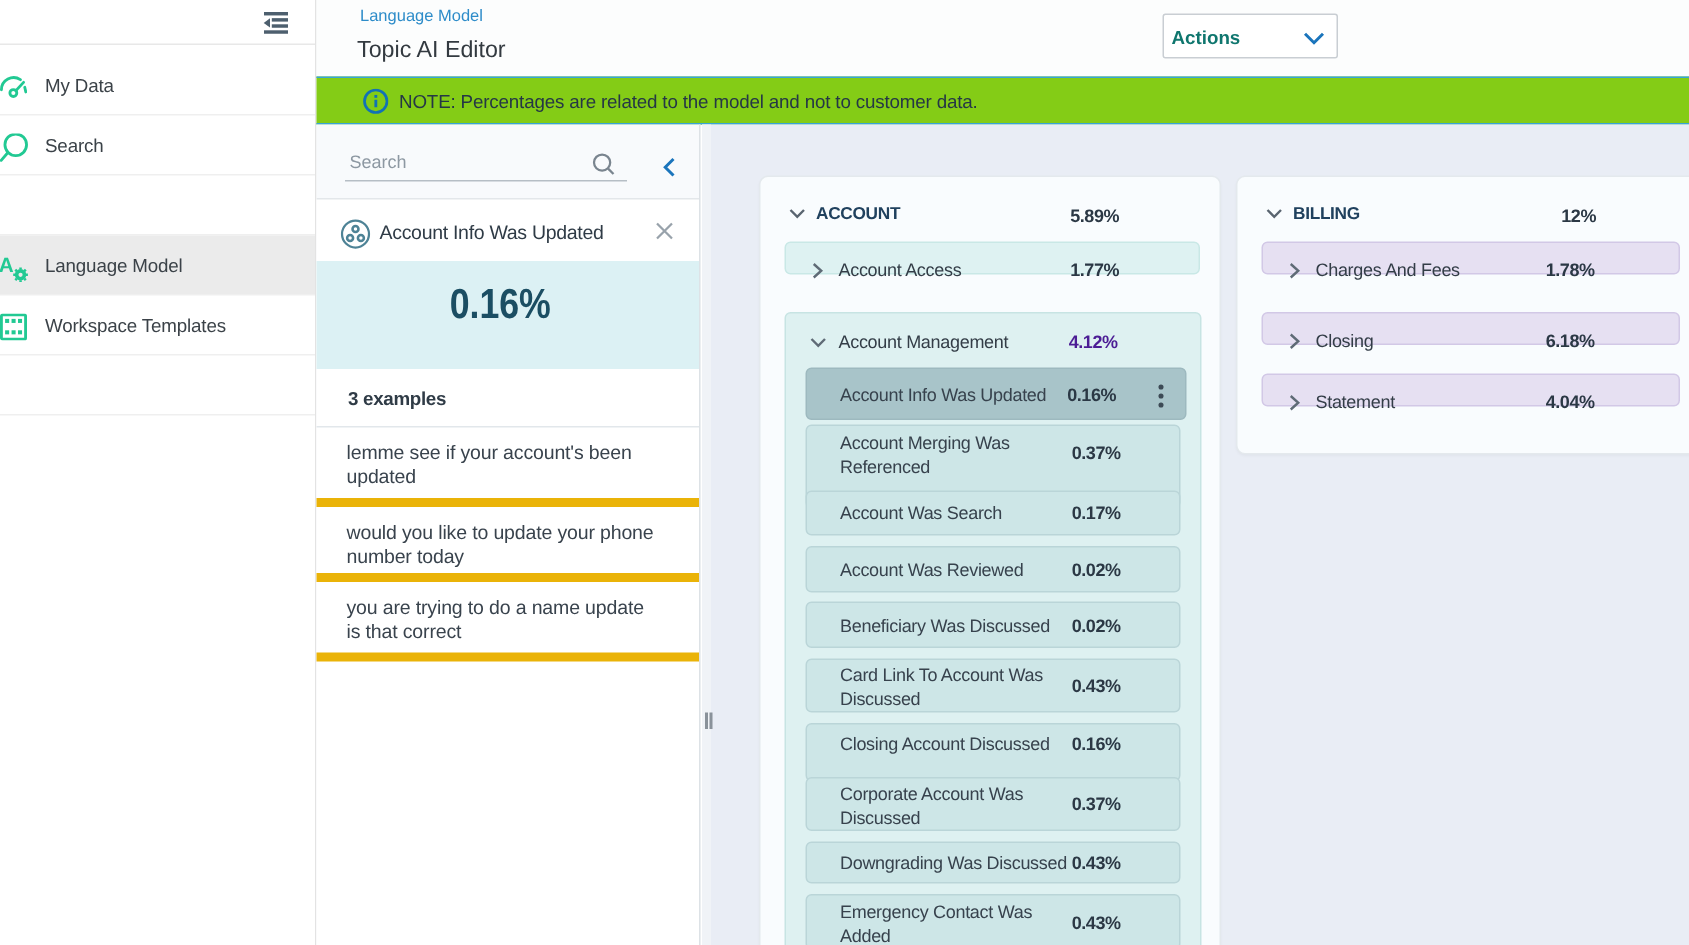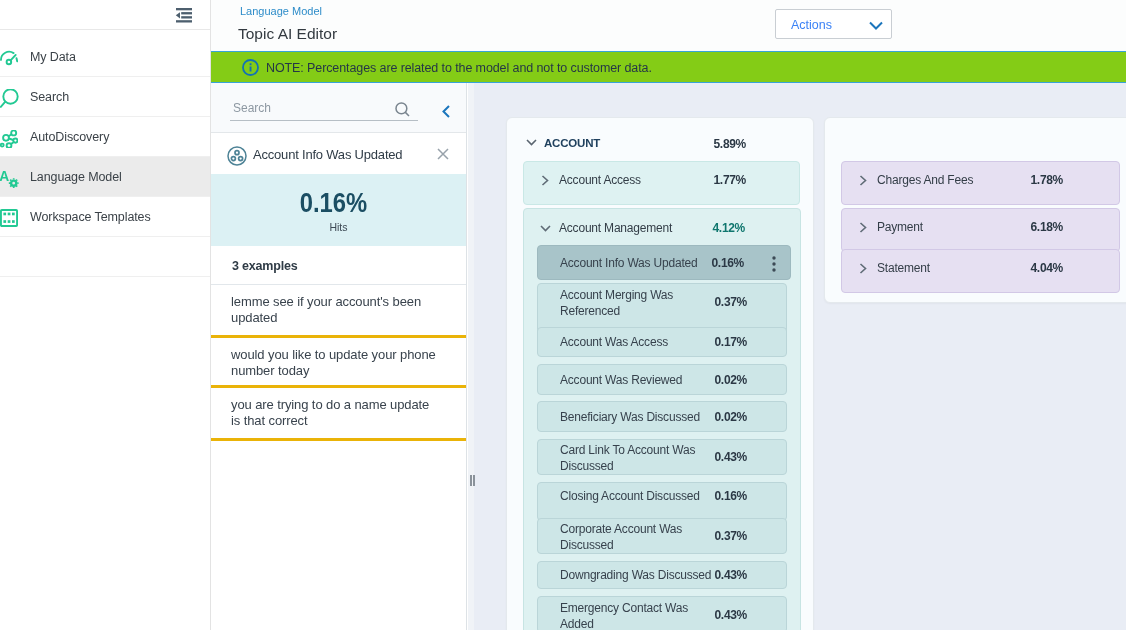--- a/index.html
+++ b/index.html
@@ -17,61 +17,61 @@
 .sel { background:#ebebeb; }
 
 
 #header { position:absolute; left:211px; top:0; width:915px; height:51px; background:#fcfdfd; }
 #crumb { position:absolute; left:29px; top:5px; font-size:11px; color:#2d8cc9; }
 #title { position:absolute; left:27px; top:25px; font-size:15.5px; color:#333a40; }
 #modelbox { position:absolute; left:180px; top:12px; width:340px; height:26px; background:#eef1f3; border-radius:3px; }
 #modelbox .name { position:absolute; left:28px; top:6px; font-size:12px; letter-spacing:-0.2px; color:#2b3840; }
 #modelbox .date { position:absolute; right:37px; top:7px; font-size:12px; letter-spacing:-0.2px; color:#9ba4ac; }
 #actions { position:absolute; left:564px; top:9px; width:117px; height:30px; background:#fff; border:1px solid #c9ced3; border-radius:2px; }
-#actions .t { position:absolute; left:15px; top:8px; font-size:12.5px; color:#3b82f6; }
+#actions .t { position:absolute; left:5px; top:8px; font-size:12.5px; color:#0f766e;font-weight:bold; }
 
 
 #notebar { position:absolute; left:211px; top:51px; width:995px; height:32px; background:#84cc16; border-top:1px solid #38a3d8; border-bottom:1px solid #38a3d8; }
 #notebar .t { position:absolute; left:55px; top:9px; font-size:12.5px; letter-spacing:-0.1px; color:#253746; }
 
 
 #lpanel { position:absolute; left:211px; top:83px; width:256px; height:547px; background:#f8fafc; border-right:1px solid #dde2e6; }
 #searcht { position:absolute; left:22px; top:18px; font-size:12px; color:#8d98a2; }
 #sline { position:absolute; left:19px; top:37px; width:188px; height:1px; background:#b6bec5; }
 #tcard { position:absolute; left:0; top:49px; width:255px; height:498px; background:#ffffff; border-top:1px solid #e3e7ea; }
 #ttitle { position:absolute; left:42px; top:14px; font-size:13px; letter-spacing:-0.2px; color:#2f3b46; }
 #hitsbox { position:absolute; left:0; top:41px; width:255px; height:72px; background:#dcf1f4; }
 #hitpct { position:absolute; left:-5px; top:13px; width:100%; text-align:center; font-size:28px; font-weight:bold; color:#1b4e63; transform:scaleX(0.85); }
 #hitlbl { position:absolute; left:0; top:47px; width:100%; text-align:center; font-size:10.5px; color:#3d4954; }
 #exhdr { position:absolute; left:0; top:113px; width:100%; height:39px; border-bottom:1px solid #e2e7eb; }
 #exhdr .t { position:absolute; left:21px; top:13px; font-size:12.5px; letter-spacing:-0.2px; font-weight:bold; color:#2f3b46; }
-.exrow { position:absolute; left:0; width:100%; border-bottom:3px solid #eab308; }
+.exrow { position:absolute; left:0; width:100%; border-bottom:6px solid #eab308; }
 .exrow .t { position:absolute; left:20px; top:9px; width:210px; font-size:13px; letter-spacing:-0.1px; line-height:16px; color:#39434d; }
 
 
 #main { position:absolute; left:468px; top:83px; width:658px; height:547px; background:#e9edf5; }
 #grip { position:absolute; left:2px; top:392px; width:5px; height:11px;
   border-left:2px solid #8a929a; border-right:2px solid #8a929a; }
 
 .card { position:absolute; background:#f9fcfe; border:1px solid #e4e9ed; border-radius:6px; box-shadow:0 1px 2px rgba(0,0,0,0.04); }
 #card-acct { left:38px; top:34px; width:308px; height:560px; }
 #card-bill { left:356px; top:34px; width:311px; height:186px; }
 .chead { position:absolute; top:16px; height:18px; }
 .chead .nm { position:absolute; left:21px; top:3px; font-size:11.5px; font-weight:bold; color:#20415e; letter-spacing:-0.2px; }
 .chead .pc { position:absolute; top:3px; font-size:12px; font-weight:bold; letter-spacing:-0.3px; color:#2b3845; text-align:right; }
 
-.toprow { position:absolute; height:44px; border-radius:4px; }
+.toprow { position:absolute; height:22px; border-radius:4px; }
 .toprow.teal { background:#def2f2; border:1px solid #c9e8e6; }
 .toprow.purp { background:#e6e0f2; border:1px solid #d2c8e6; }
 .toprow .nm { position:absolute; left:35px; top:11px; font-size:12px; letter-spacing:-0.2px; color:#333d47; }
 .toprow .pc { position:absolute; top:11px; font-size:12px; font-weight:bold; letter-spacing:-0.3px; color:#2b3845; text-align:right; }
 
 #group { position:absolute; left:16px; top:90px; width:278px; height:470px; background:#def1f1; border:1px solid #c7e4e3; border-radius:4px; }
 #ghead .nm { position:absolute; left:35px; top:1px; font-size:12px; letter-spacing:-0.2px; color:#333d47; }
-#ghead .pc { position:absolute; top:1px; font-size:12px; font-weight:bold; letter-spacing:-0.3px; color:#0f766e; text-align:right; }
+#ghead .pc { position:absolute; top:1px; font-size:12px; font-weight:bold; letter-spacing:-0.3px; color:#4c1d95; text-align:right; }
 
 .sub { position:absolute; left:13px; width:250px; background:#cde6e7; border:1px solid #bad5d8; border-radius:4px; }
 .sub .nm { position:absolute; left:22px; font-size:12px; letter-spacing:-0.2px; line-height:15.5px; color:#37424d; }
 .sub .pc { position:absolute; right:39px; font-size:12px; font-weight:bold; letter-spacing:-0.3px; color:#2b3845; }
 .sub.selected { background:#a8c4c9; border-color:#9db9bf; width:254px; }
 
 svg { display:block; }
 </style>
 </head>
 <body>
@@ -99,31 +99,20 @@
   </div>
   <div class="mdiv" style="top:76px"></div>
   <div class="menuitem" style="top:77px">
     <svg class="ic" style="top:12px" width="19" height="19" viewBox="0 0 19 19" fill="none" stroke="#22c993" stroke-width="1.9" stroke-linecap="round">
       <circle cx="10.5" cy="7.5" r="7.2"></circle>
       <path d="M5.3 12.7 L0.8 17.9"></path>
     </svg>
     <div class="lbl">Search</div>
   </div>
   <div class="mdiv" style="top:116px"></div>
-  <div class="menuitem" style="top:117px">
-    <svg class="ic" style="top:13px" width="18" height="18" viewBox="0 0 18 18" fill="none" stroke="#22c993" stroke-width="1.9">
-      <circle cx="13.7" cy="2.9" r="2.5"></circle>
-      <circle cx="6" cy="7.8" r="2.9"></circle>
-      <circle cx="15.4" cy="10.6" r="2.1"></circle>
-      <circle cx="9" cy="15.6" r="2.4"></circle>
-      <circle cx="2.2" cy="15.1" r="1.5"></circle>
-      <path d="M8.6 6.2 L11.5 4.3 M8.9 8.5 L13.3 10 M13.6 12.2 L10.8 14.1"></path>
-    </svg>
-    <div class="lbl">AutoDiscovery</div>
-  </div>
   <div class="mdiv" style="top:156px"></div>
   <div class="menuitem sel" style="top:157px">
     <svg class="ic" style="top:11px" width="19" height="20" viewBox="0 0 19 20">
       <text x="-0.8" y="13.4" font-size="13.8" font-weight="bold" fill="#22c993" font-family="Liberation Sans">A</text>
       <g fill="none" stroke="#22c993">
         <circle cx="13.7" cy="15.2" r="2.6" stroke-width="2.4"></circle>
         <path stroke-width="1.7" d="M13.7 11.6 v-1.3 M13.7 18.8 v1.3 M10.1 15.2 h-1.3 M17.3 15.2 h1.3 M11.2 12.7 l-1 -1 M16.2 12.7 l1 -1 M11.2 17.7 l-1 1 M16.2 17.7 l1 1"></path>
       </g>
     </svg>
     <div class="lbl">Language Model</div>
@@ -183,21 +172,20 @@
       <circle cx="10" cy="6.7" r="2" stroke-width="1.7"></circle>
       <circle cx="6.4" cy="12.6" r="2" stroke-width="1.7"></circle>
       <circle cx="13.6" cy="12.6" r="2" stroke-width="1.7"></circle>
     </svg>
     <div id="ttitle">Account Info Was Updated</div>
     <svg class="abs" style="left:226px;top:15px" width="12" height="12" viewBox="0 0 12 12" stroke="#98a2ab" stroke-width="1.5">
       <path d="M1 1 L11 11 M11 1 L1 11"></path>
     </svg>
     <div id="hitsbox">
       <div id="hitpct">0.16%</div>
-      <div id="hitlbl">Hits</div>
     </div>
     <div id="exhdr">
         <div class="t">3 examples</div>
       </div>
     <div class="exrow" style="top:152px;height:53px">
         <div class="t">lemme see if your account's been updated</div>
       </div>
     <div class="exrow" style="top:205px;height:50px">
         <div class="t">would you like to update your phone number today</div>
       </div>
@@ -241,21 +229,21 @@
           <circle cx="2" cy="2" r="1.7"></circle>
             <circle cx="2" cy="8" r="1.7"></circle>
             <circle cx="2" cy="14" r="1.7"></circle>
         </svg>
       </div>
       <div class="sub" style="top:74px;height:56px">
         <div class="nm" style="top:4px">Account Merging Was<br>Referenced</div>
         <div class="pc" style="top:11px">0.37%</div>
       </div>
       <div class="sub" style="top:118px;height:30px">
-        <div class="nm" style="top:7px">Account Was Access</div>
+        <div class="nm" style="top:7px">Account Was Search</div>
         <div class="pc" style="top:7px">0.17%</div>
       </div>
       <div class="sub" style="top:155px;height:31px">
         <div class="nm" style="top:8px">Account Was Reviewed</div>
         <div class="pc" style="top:8px">0.02%</div>
       </div>
       <div class="sub" style="top:192px;height:31px">
         <div class="nm" style="top:8px">Beneficiary Was Discussed</div>
         <div class="pc" style="top:8px">0.02%</div>
       </div>
@@ -276,32 +264,39 @@
         <div class="pc" style="top:6px">0.43%</div>
       </div>
       <div class="sub" style="top:387px;height:37px">
         <div class="nm" style="top:4px">Emergency Contact Was<br>Added</div>
         <div class="pc" style="top:11px">0.43%</div>
       </div>
     </div>
   </div>
 
   <div class="card" id="card-bill">
+    <div class="chead" style="left:16px;width:276px">
+      <svg class="abs" style="left:3px;top:5px" width="11" height="7" viewBox="0 0 11 7" fill="none" stroke="#5a6570" stroke-width="1.6">
+        <path d="M1 1 L5.5 5.5 L10 1"></path>
+      </svg>
+      <div class="nm">BILLING</div>
+      <div class="pc" style="right:53px">12%</div>
+    </div>
     <div class="toprow purp" style="left:16px;top:43px;width:279px">
       <svg class="abs" style="left:17px;top:13px" width="8" height="11" viewBox="0 0 8 11" fill="none" stroke="#5f6b76" stroke-width="1.6">
         <path d="M1.5 1 L6.5 5.5 L1.5 10"></path>
       </svg>
       <div class="nm">Charges And Fees</div>
       <div class="pc" style="right:56px">1.78%</div>
     </div>
     <div class="toprow purp" style="left:16px;top:90px;width:279px">
       <svg class="abs" style="left:17px;top:13px" width="8" height="11" viewBox="0 0 8 11" fill="none" stroke="#5f6b76" stroke-width="1.6">
         <path d="M1.5 1 L6.5 5.5 L1.5 10"></path>
       </svg>
-      <div class="nm">Payment</div>
+      <div class="nm">Closing</div>
       <div class="pc" style="right:56px">6.18%</div>
     </div>
     <div class="toprow purp" style="left:16px;top:131px;width:279px">
       <svg class="abs" style="left:17px;top:13px" width="8" height="11" viewBox="0 0 8 11" fill="none" stroke="#5f6b76" stroke-width="1.6">
         <path d="M1.5 1 L6.5 5.5 L1.5 10"></path>
       </svg>
       <div class="nm">Statement</div>
       <div class="pc" style="right:56px">4.04%</div>
     </div>
   </div>

